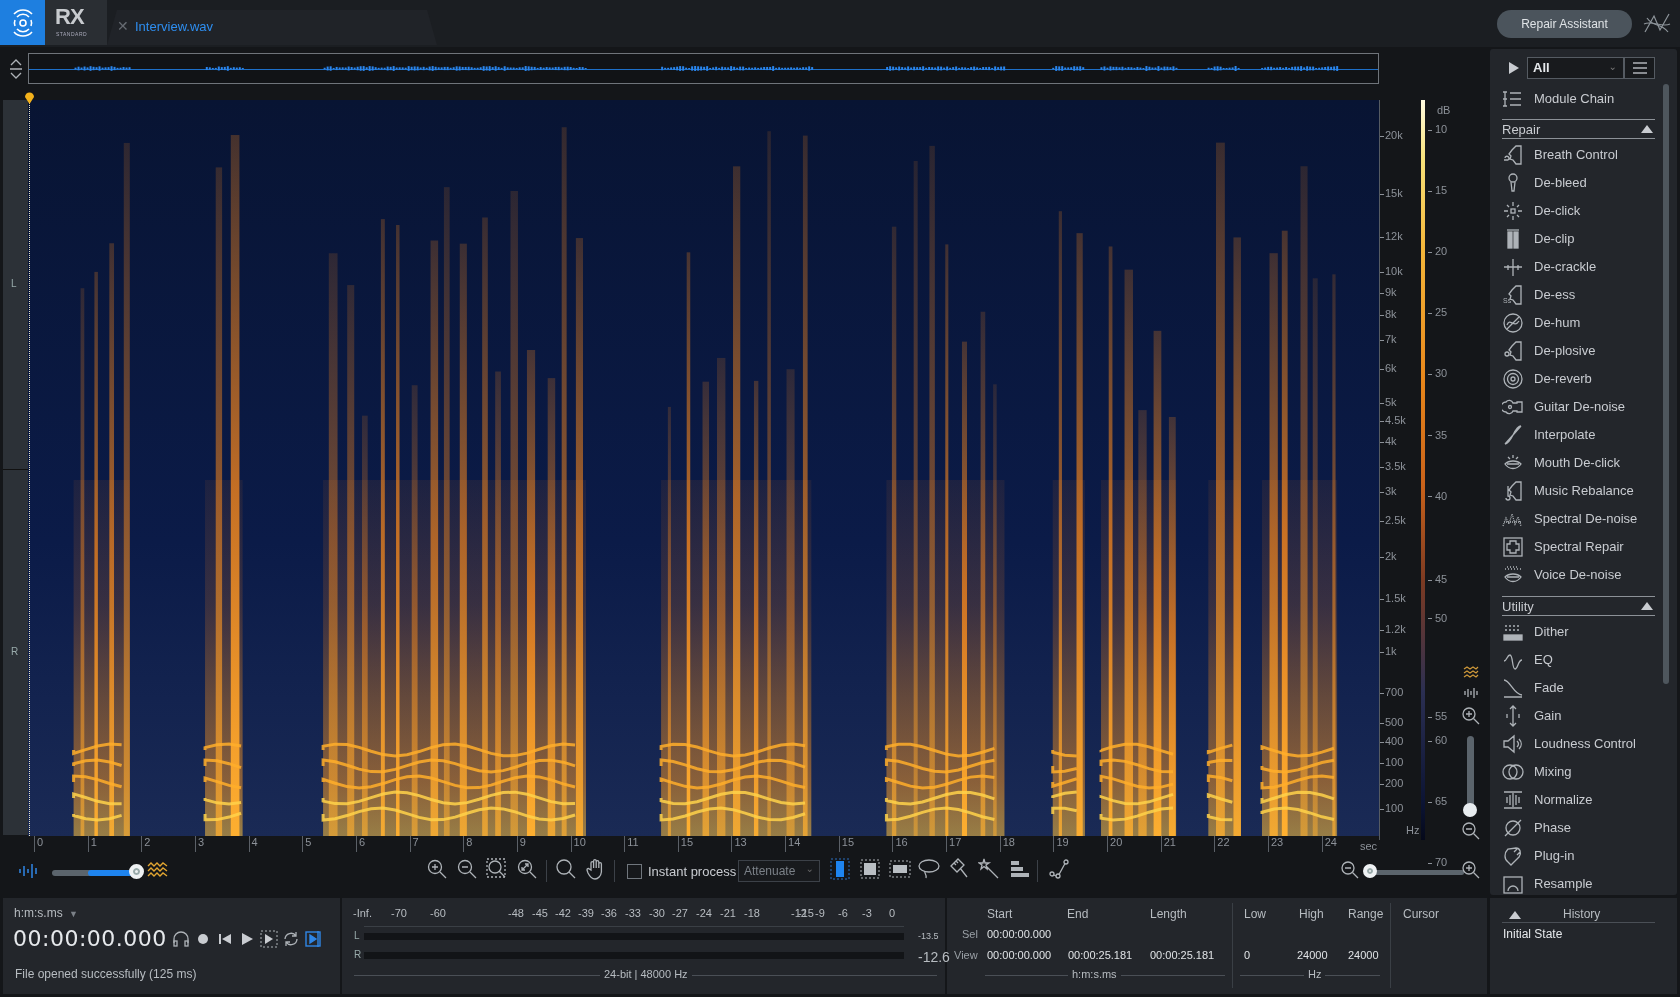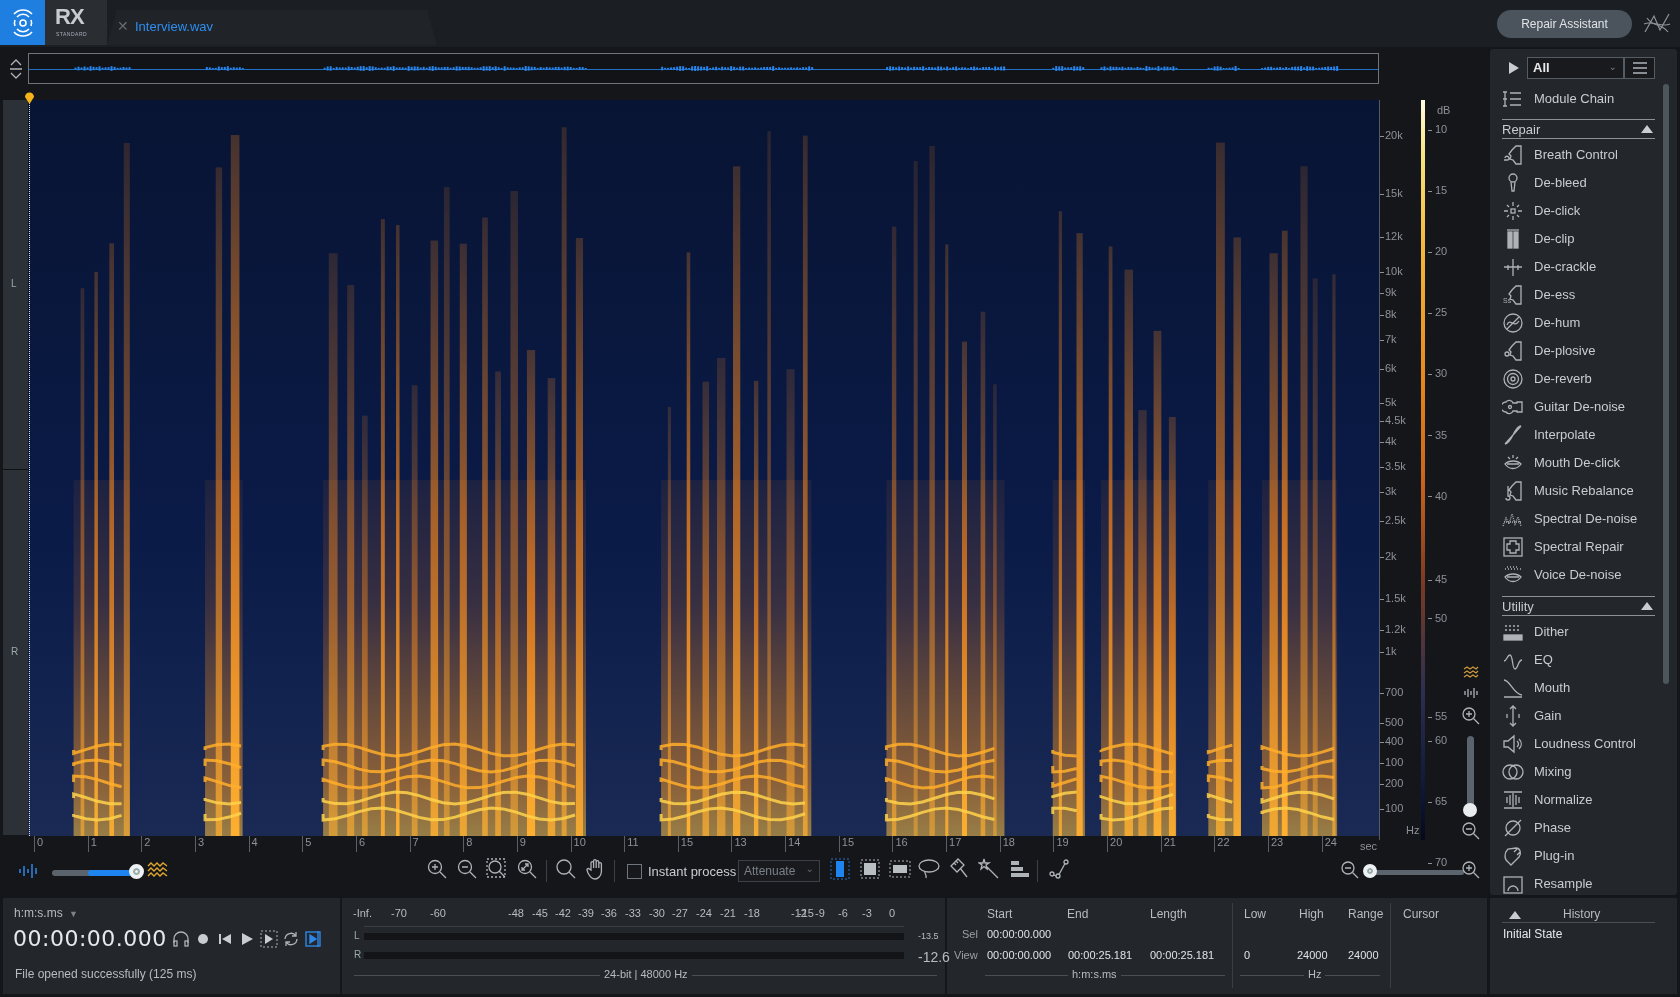--- a/index.html
+++ b/index.html
@@ -1138,21 +1138,21 @@
         </svg>
       </span>
       <span class="lb">EQ</span>
     </div>
     <div class="mod-item" style="top: 675px;">
       <span class="ic">
         <svg width="22" height="22" viewBox="0 0 22 22" class="i">
           <path d="M2 3 C8 3 12 18 20 18 M2 20 H20"></path>
         </svg>
       </span>
-      <span class="lb">Mouth</span>
+      <span class="lb">Fade</span>
     </div>
     <div class="mod-item" style="top: 703px;">
       <span class="ic">
         <svg width="22" height="22" viewBox="0 0 22 22" class="i">
           <path d="M11 1 V21 M8 4 L11 1 L14 4 M8 18 L11 21 L14 18 M5 9 V13 M17 9 V13"></path>
         </svg>
       </span>
       <span class="lb">Gain</span>
     </div>
     <div class="mod-item" style="top: 731px;">

